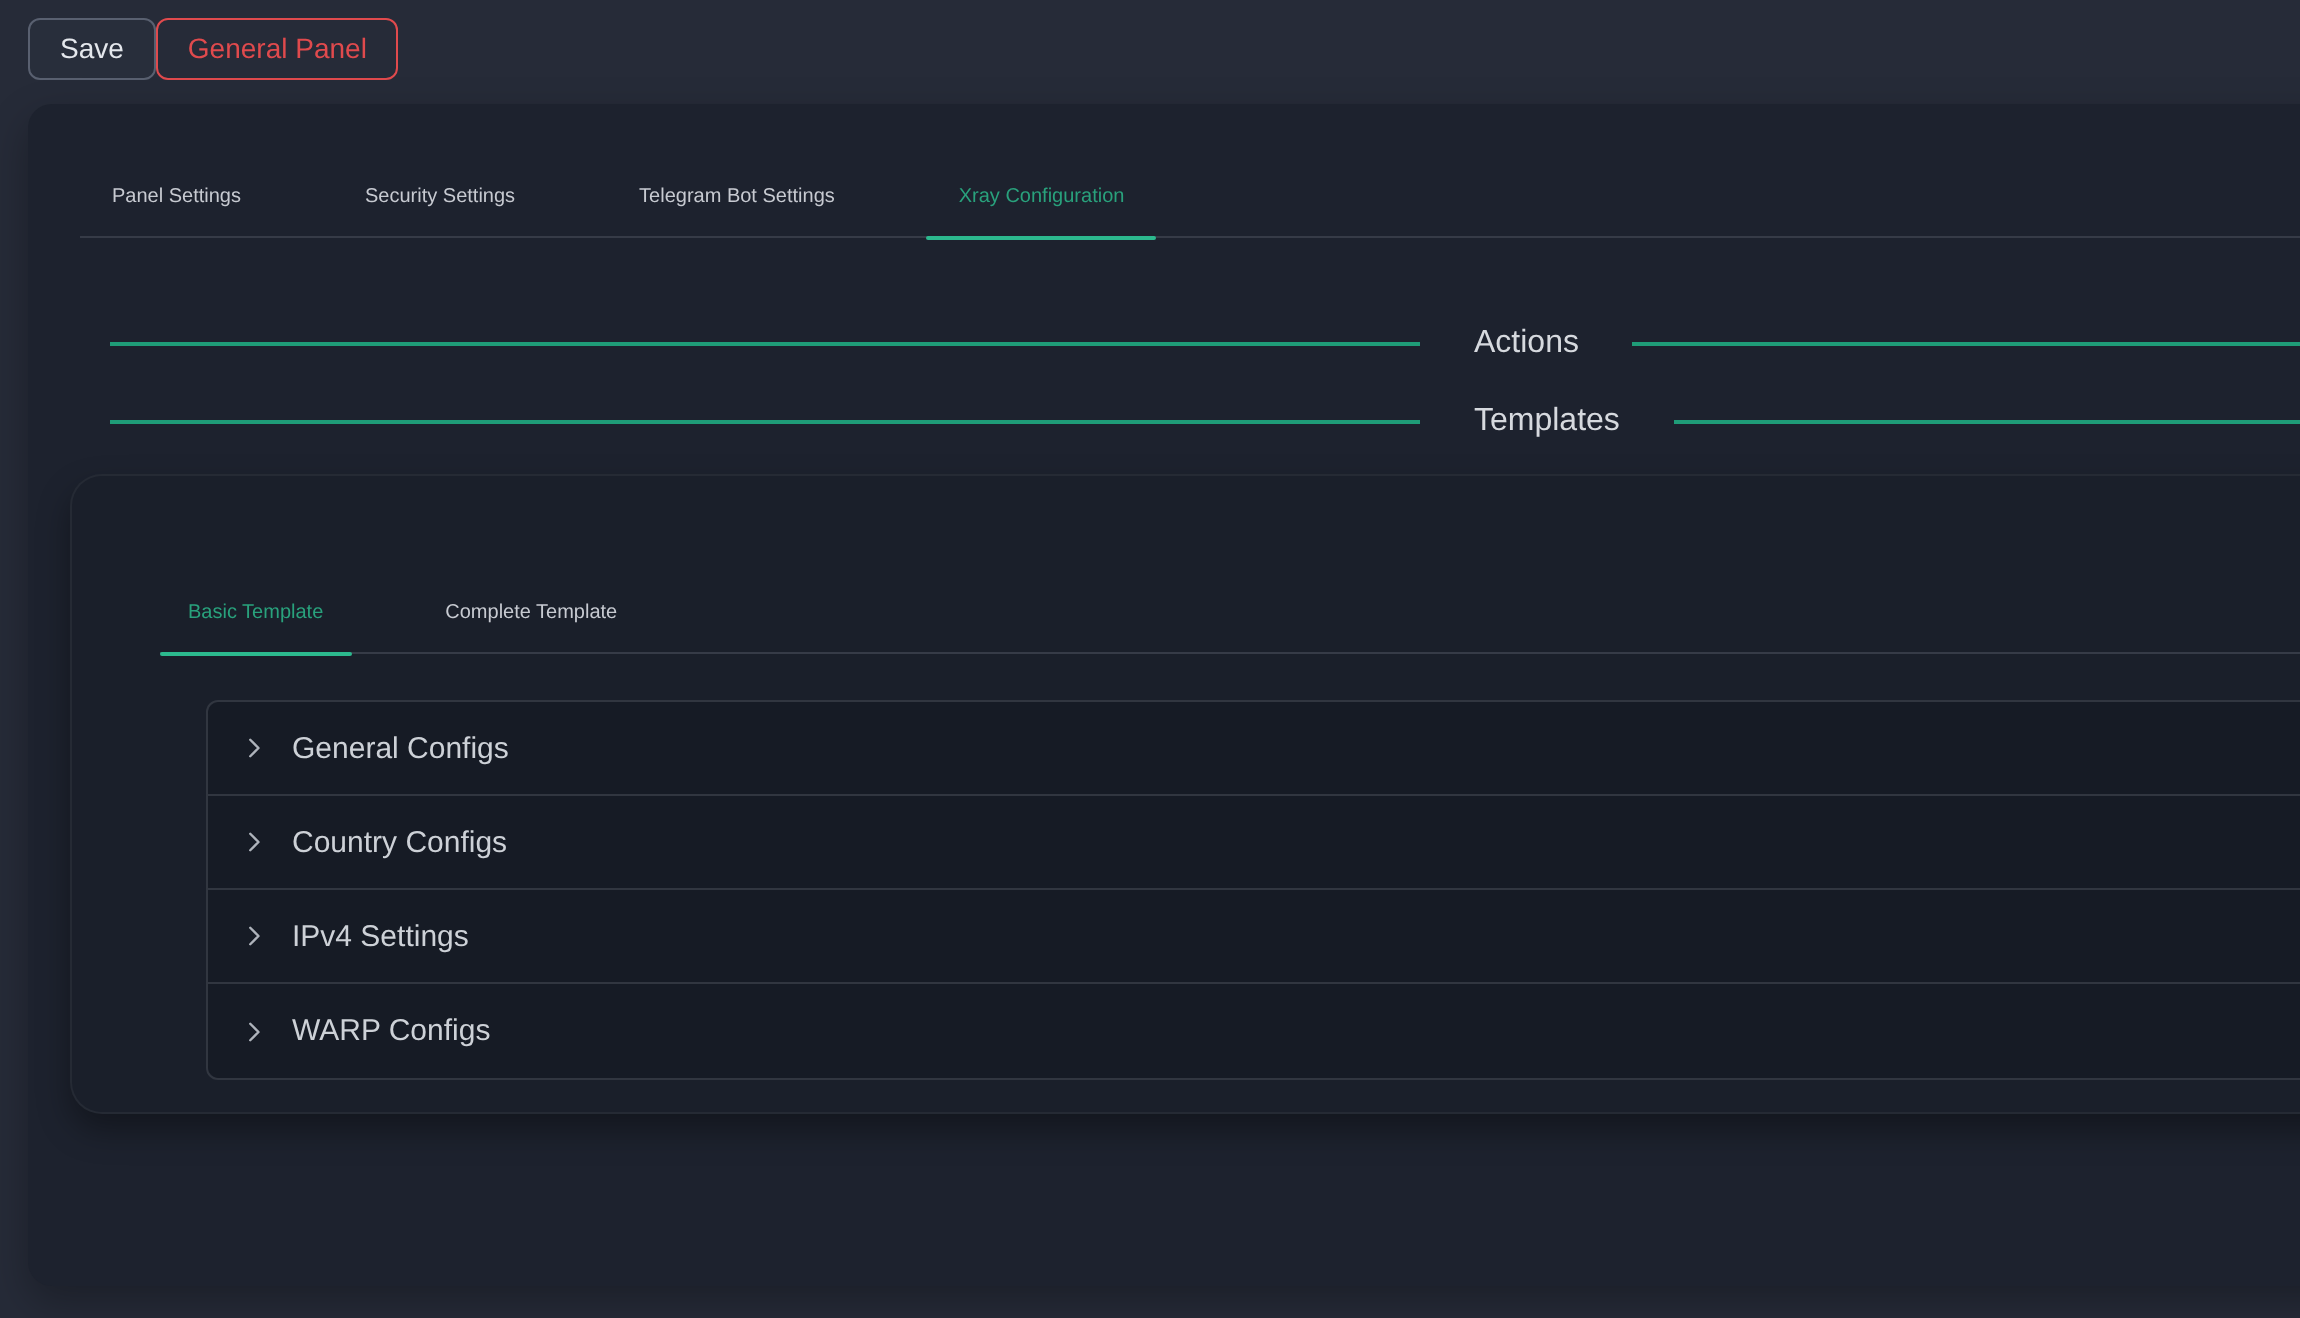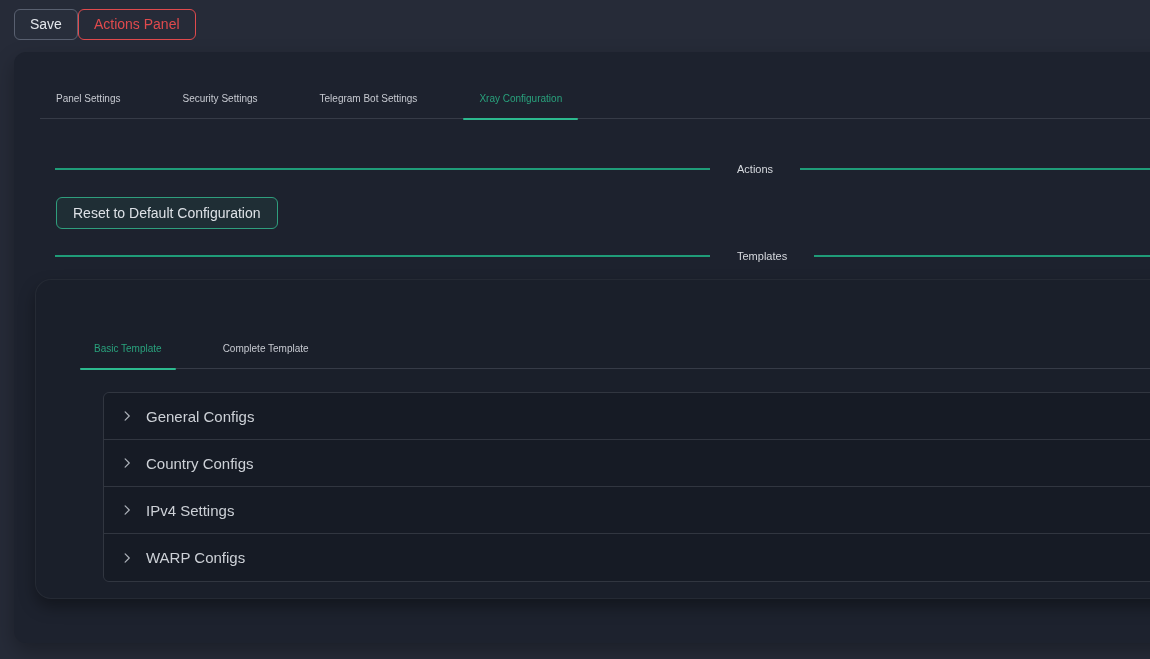--- a/index.html
+++ b/index.html
@@ -54,21 +54,21 @@
     height:2px; background:#2cb98e; border-radius:2px;
   }
 
   
   .divider {
     display:flex; align-items:center; margin-left:41px;
   }
   .divider .line-l { width:655px; height:1.5px; background:#1f9c78; flex:0 0 auto; }
   .divider .line-r { flex:1 1 auto; height:1.5px; background:#1f9c78; }
   .divider .divider-text {
-    padding:0 27px; font-size:11px; color:#d6d9de; white-space:nowrap;
+    padding:0 27px; font-size:16px; color:#d6d9de; white-space:nowrap;
   }
   .divider-actions { margin-top:44px; }
   .divider-templates { margin-top:21px; }
 
   
   .btn-reset {
     margin:22px 0 0 42px;
     height:32px; padding:0 16px;
     background:rgba(45,160,120,0.10);
     border:1px solid #2f9e7d; border-radius:6px;
@@ -109,42 +109,41 @@
   .collapse-item:first-child { border-radius:6px 0 0 0; }
   .collapse-item:last-child { border-bottom:none; border-radius:0 0 0 6px; }
   .chevron { display:flex; align-items:center; }
   .collapse-label { font-size:15px; color:#cdd1d7; }
 </style>
 </head>
 <body>
 
 <div class="topbar">
   <button class="btn btn-save">Save</button>
-  <button class="btn btn-restart">Actions Panel</button>
+  <button class="btn btn-restart">General Panel</button>
 </div>
 
 <div class="main-card">
 
   
   <div class="main-tabs">
     <div class="tab">Panel Settings</div>
     <div class="tab">Security Settings</div>
     <div class="tab">Telegram Bot Settings</div>
     <div class="tab active">Xray Configuration</div>
   </div>
 
   
   <div class="divider divider-actions">
     <div class="line-l"></div>
     <span class="divider-text">Actions</span>
     <div class="line-r"></div>
   </div>
 
   
-  <button class="btn-reset">Reset to Default Configuration</button>
 
   
   <div class="divider divider-templates">
     <div class="line-l"></div>
     <span class="divider-text">Templates</span>
     <div class="line-r"></div>
   </div>
 
   
   <div class="inner-card">

